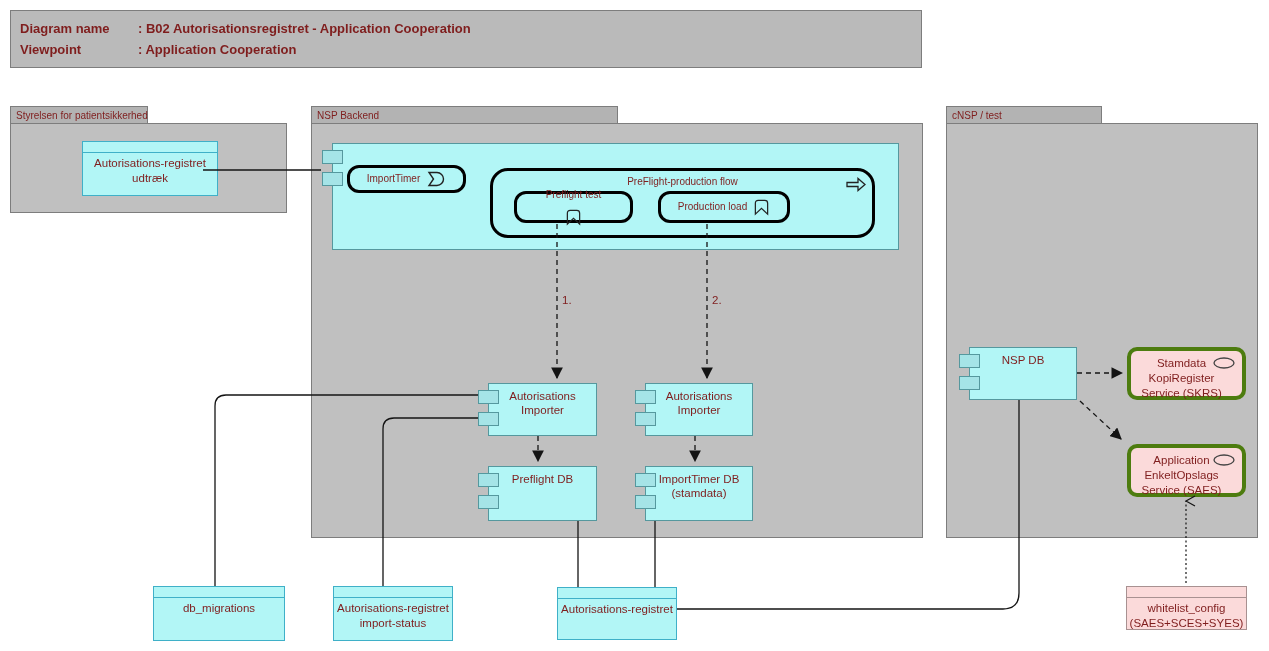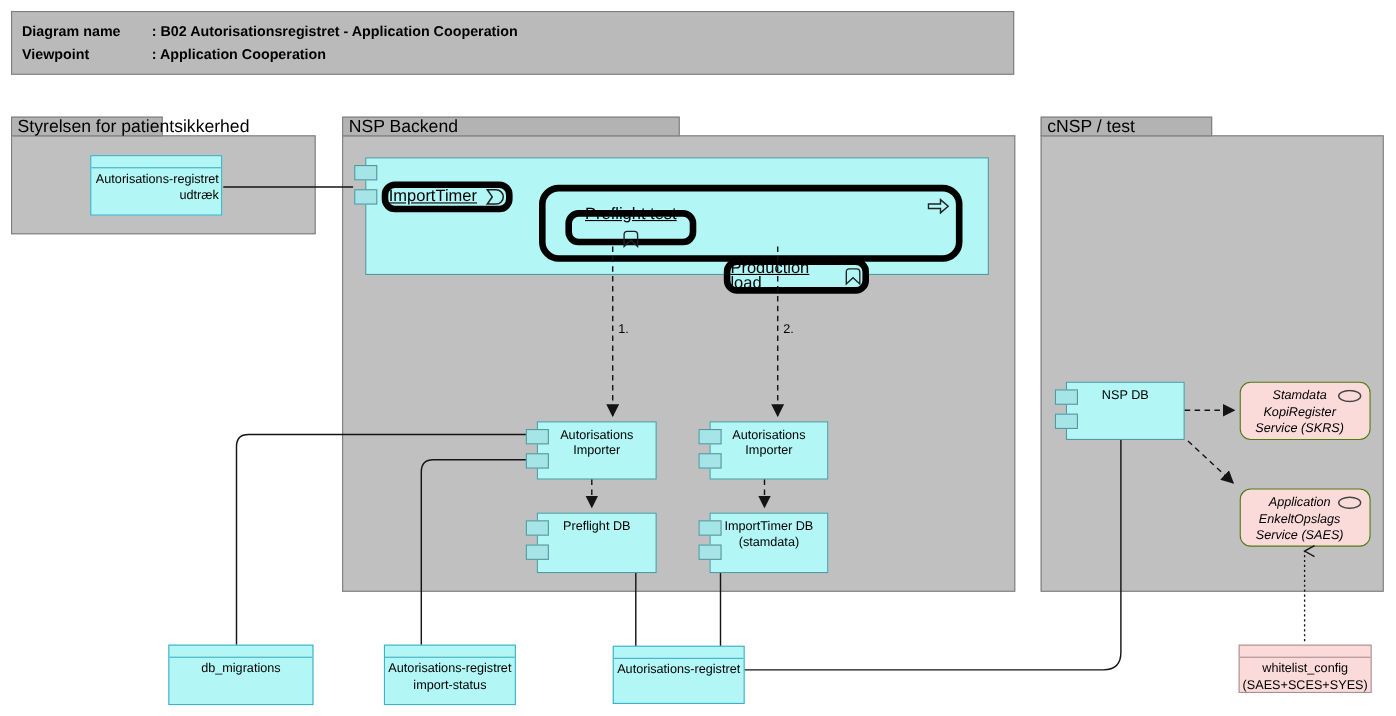--- a/index.html
+++ b/index.html
@@ -1,57 +1,57 @@
 <!DOCTYPE html>
 <html><head>
 <meta charset="utf-8">
 <style>
   html,body{margin:0;padding:0;background:#ffffff;}
   #canvas{position:relative;width:1269px;height:651px;background:#ffffff;
-          font-family:"Liberation Sans",sans-serif;color:#000000;overflow:hidden;}
+          font-family:"Liberation Sans",sans-serif;color:#7f1d1d;overflow:hidden;}
 
   
   .title-block{position:absolute;left:10px;top:10px;width:912px;height:58px;
                background:#bababa;border:1px solid #7d7d7d;box-sizing:border-box;
                padding:7px 0 0 9px;}
   .title-row{display:flex;font-size:13px;font-weight:bold;line-height:21px;}
   .title-row .lbl{width:118px;}
 
   
   .grp-tab{position:absolute;background:#b3b3b3;border:1px solid #7d7d7d;box-sizing:border-box;
-           font-size:16px;line-height:15px;padding:1px 0 0 5px;white-space:nowrap;overflow:visible;z-index:1;}
+           font-size:10px;line-height:15px;padding:1px 0 0 5px;white-space:nowrap;overflow:visible;z-index:1;}
   .grp-body{position:absolute;background:#c0c0c0;border:1px solid #7d7d7d;box-sizing:border-box;z-index:0;}
 
   
   .comp{position:absolute;background:#b2f6f6;border:1px solid #55989e;box-sizing:border-box;
         font-size:11.5px;line-height:14px;text-align:center;z-index:2;}
   .comp .comp-label{position:absolute;left:0;right:0;top:5px;}
   .port{position:absolute;left:-11px;width:21px;height:14px;background:#a5e4e7;
         border:1px solid #55989e;box-sizing:border-box;z-index:3;}
   .port.p1{top:6px;} .port.p2{top:28px;}
 
   
-  .beh{position:absolute;background:#b2f6f6;border:6px solid #000000;box-sizing:border-box;
-       font-size:15px;line-height:14px;z-index:3;text-decoration:underline;}
+  .beh{position:absolute;background:#b2f6f6;border:3px solid #000000;box-sizing:border-box;
+       font-size:10px;line-height:14px;z-index:3;}
   .beh.small{border-radius:12px;display:flex;align-items:center;justify-content:center;gap:6px;}
   .beh.big{border-radius:18px;}
   .beh .beh-title{position:absolute;left:0;right:0;top:4px;text-align:center;}
 
   
   .dobj{position:absolute;background:#b2f6f6;border:1px solid #3fb0c8;box-sizing:border-box;
         font-size:11.5px;line-height:15px;text-align:center;overflow:hidden;z-index:2;}
   .dobj .band{height:10px;border-bottom:1px solid #3fb0c8;}
   .dobj .dobj-label{margin-top:3px;padding:0 2px;}
   .dobj.pink{background:#fbdada;border-color:#a89191;}
   .dobj.pink .band{border-bottom-color:#a89191;}
 
   
-  .svc{position:absolute;background:#fbdada;border:1px solid #4d7c0f;border-radius:10px;
+  .svc{position:absolute;background:#fbdada;border:4px solid #4d7c0f;border-radius:10px;
        box-sizing:border-box;font-size:11.5px;line-height:15px;text-align:center;
-       padding-top:5px;z-index:2;font-style:italic;}
+       padding-top:5px;z-index:2;}
   .svc .svc-icon{position:absolute;top:6px;right:7px;}
 
   .edge-label{position:absolute;font-size:11.5px;z-index:5;}
   #wires{position:absolute;left:0;top:0;z-index:4;pointer-events:none;}
   .icon{flex:0 0 auto;display:inline-block;}
 </style>
 </head>
 <body>
 
 <div id="canvas">
@@ -75,51 +75,52 @@
   <div class="grp-tab" style="left:311px;top:106px;width:307px;height:18px;">
     <span>NSP Backend</span>
   </div>
   <div class="grp-body" style="left:311px;top:123px;width:612px;height:415px;"></div>
 
   <div class="grp-tab" style="left:946px;top:106px;width:156px;height:18px;">
     <span>cNSP / test</span>
   </div>
   <div class="grp-body" style="left:946px;top:123px;width:312px;height:415px;"></div>
 
-  <div class="dobj" style="left:82px;top:141px;width:120px;height:55px;text-align:right;">
+  <div class="dobj" style="left:82px;top:141px;width:136px;height:55px;">
     <div class="band"></div>
     <div class="dobj-label">Autorisations-registret udtræk</div>
   </div>
 
   <div class="comp" style="left:332px;top:143px;width:567px;height:107px;">
     <div class="port p1"></div>
     <div class="port p2"></div>
   </div>
 
   <div class="beh small" style="left:347px;top:165px;width:119px;height:28px;">
     <span>ImportTimer</span>
     <svg class="icon" width="20" height="16" viewBox="0 0 20 16">
       <path d="M3,1.5 H11 A6.5,6.5 0 0 1 11,14.5 H3 L7.5,8 Z" fill="none" stroke="#222" stroke-width="1.4"></path>
     </svg>
   </div>
 
   <div class="beh big" style="left:490px;top:168px;width:385px;height:70px;">
+    <div class="beh-title">PreFlight-production flow</div>
     <svg class="icon" style="position:absolute;top:6px;right:6px;" width="20" height="15" viewBox="0 0 20 15">
       <path d="M1,5.5 H12 V1.5 L19,7.5 L12,13.5 V9.5 H1 Z" fill="none" stroke="#222" stroke-width="1.3"></path>
     </svg>
   </div>
 
   <div class="beh small" style="left:514px;top:191px;width:119px;height:32px;flex-direction:column;">
     <span>Preflight test</span>
     <svg class="icon" width="17" height="18" viewBox="0 0 18 18">
       <path d="M2.5,16.5 V5 Q2.5,2 5.5,2 H12.5 Q15.5,2 15.5,5 V16.5 L9,10.5 Z" fill="none" stroke="#222" stroke-width="1.3"></path>
     </svg>
   </div>
 
-  <div class="beh small" style="left:658px;top:191px;width:132px;height:32px;margin-top:44px;">
+  <div class="beh small" style="left:658px;top:191px;width:132px;height:32px;">
     <span>Production load</span>
     <svg class="icon" width="17" height="18" viewBox="0 0 18 18">
       <path d="M2.5,16.5 V5 Q2.5,2 5.5,2 H12.5 Q15.5,2 15.5,5 V16.5 L9,10.5 Z" fill="none" stroke="#222" stroke-width="1.3"></path>
     </svg>
   </div>
 
   <div class="comp" style="left:488px;top:383px;width:109px;height:53px;">
     <div class="port p1"></div>
     <div class="port p2"></div>
     <div class="comp-label">Autorisations Importer</div>
@@ -161,21 +162,21 @@
       <ellipse cx="11" cy="6" rx="10" ry="5" fill="none" stroke="#444" stroke-width="1.3"></ellipse>
     </svg>
     <div style="padding:0 14px 0 4px;">Application EnkeltOpslags Service (SAES)</div>
   </div>
 
   <div class="dobj" style="left:153px;top:586px;width:132px;height:55px;">
     <div class="band"></div>
     <div class="dobj-label">db_migrations</div>
   </div>
 
-  <div class="dobj" style="left:333px;top:586px;width:120px;height:55px;margin-left:16px;">
+  <div class="dobj" style="left:333px;top:586px;width:120px;height:55px;">
     <div class="band"></div>
     <div class="dobj-label">Autorisations-registret import-status</div>
   </div>
 
   <div class="dobj" style="left:557px;top:587px;width:120px;height:53px;">
     <div class="band"></div>
     <div class="dobj-label">Autorisations-registret</div>
   </div>
 
   <div class="dobj pink" style="left:1126px;top:586px;width:121px;height:44px;">

